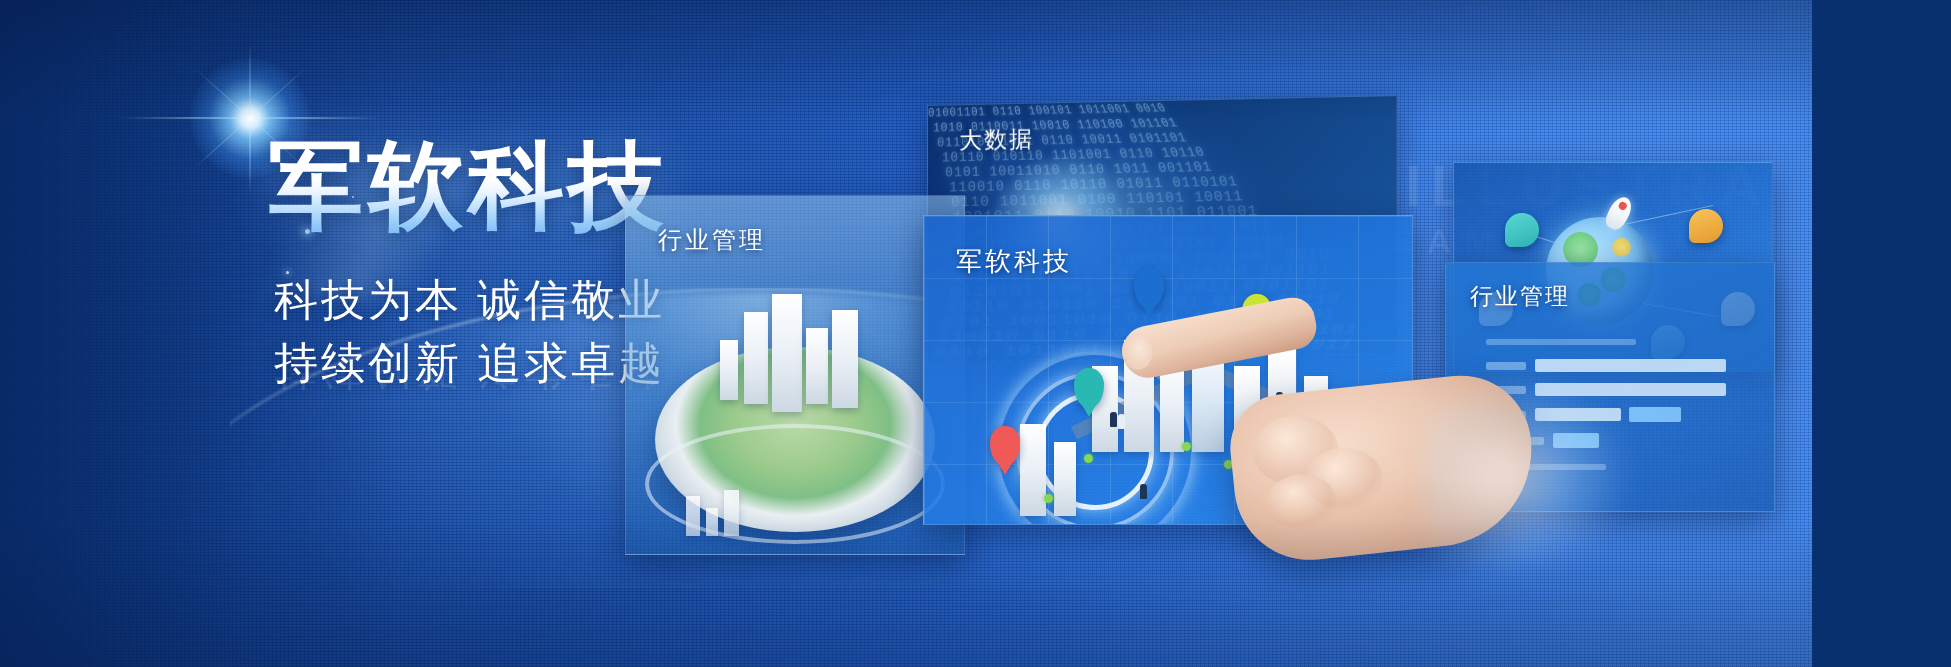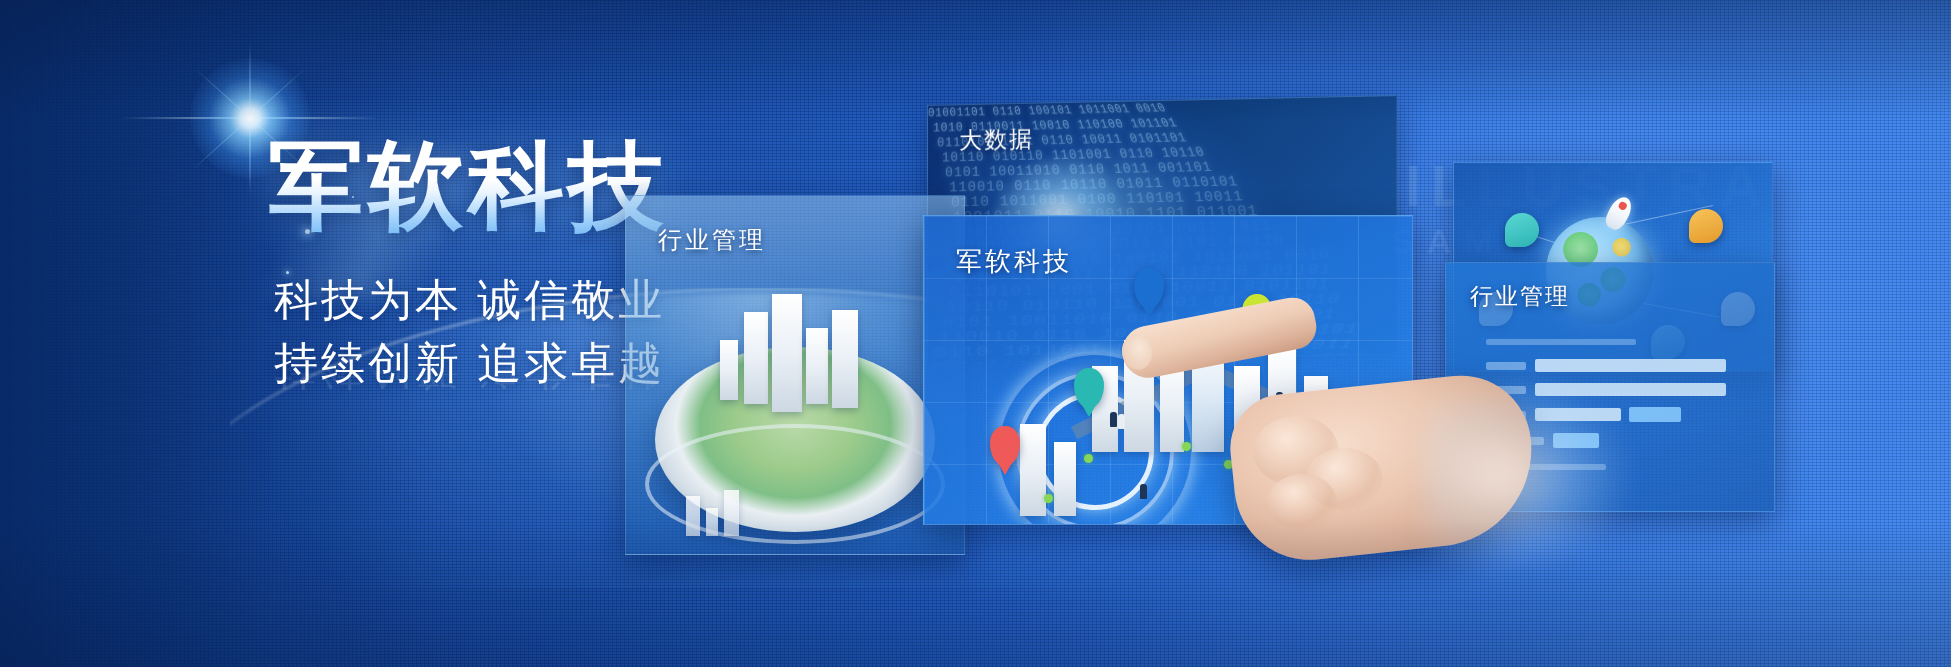--- a/index.html
+++ b/index.html
@@ -1,21 +1,21 @@
 <!DOCTYPE html>
 <html lang="zh"><head>
 <meta charset="utf-8">
 <title>军软科技</title>
 <style>
   html,body{margin:0;padding:0;background:#08306f;}
   *{box-sizing:border-box;}
 
   .banner{
     position:relative;
-    width:1951px;
+    width:1812px;
     height:667px;
     overflow:hidden;
     font-family:"Liberation Sans","DejaVu Sans",sans-serif;
     background:
       radial-gradient(ellipse 950px 700px at 1560px 300px, rgba(90,160,255,.55) 0%, rgba(60,130,240,.28) 38%, rgba(20,70,180,0) 72%),
       radial-gradient(ellipse 700px 480px at 560px 330px, rgba(70,140,240,.40) 0%, rgba(40,95,200,.16) 45%, rgba(13,60,150,0) 75%),
       linear-gradient(100deg,#0b367f 0%, #0e3d92 16%, #1149a8 33%, #1a59c4 50%, #2569d8 66%, #3279e6 82%, #3f88f2 100%);
   }
 
   

